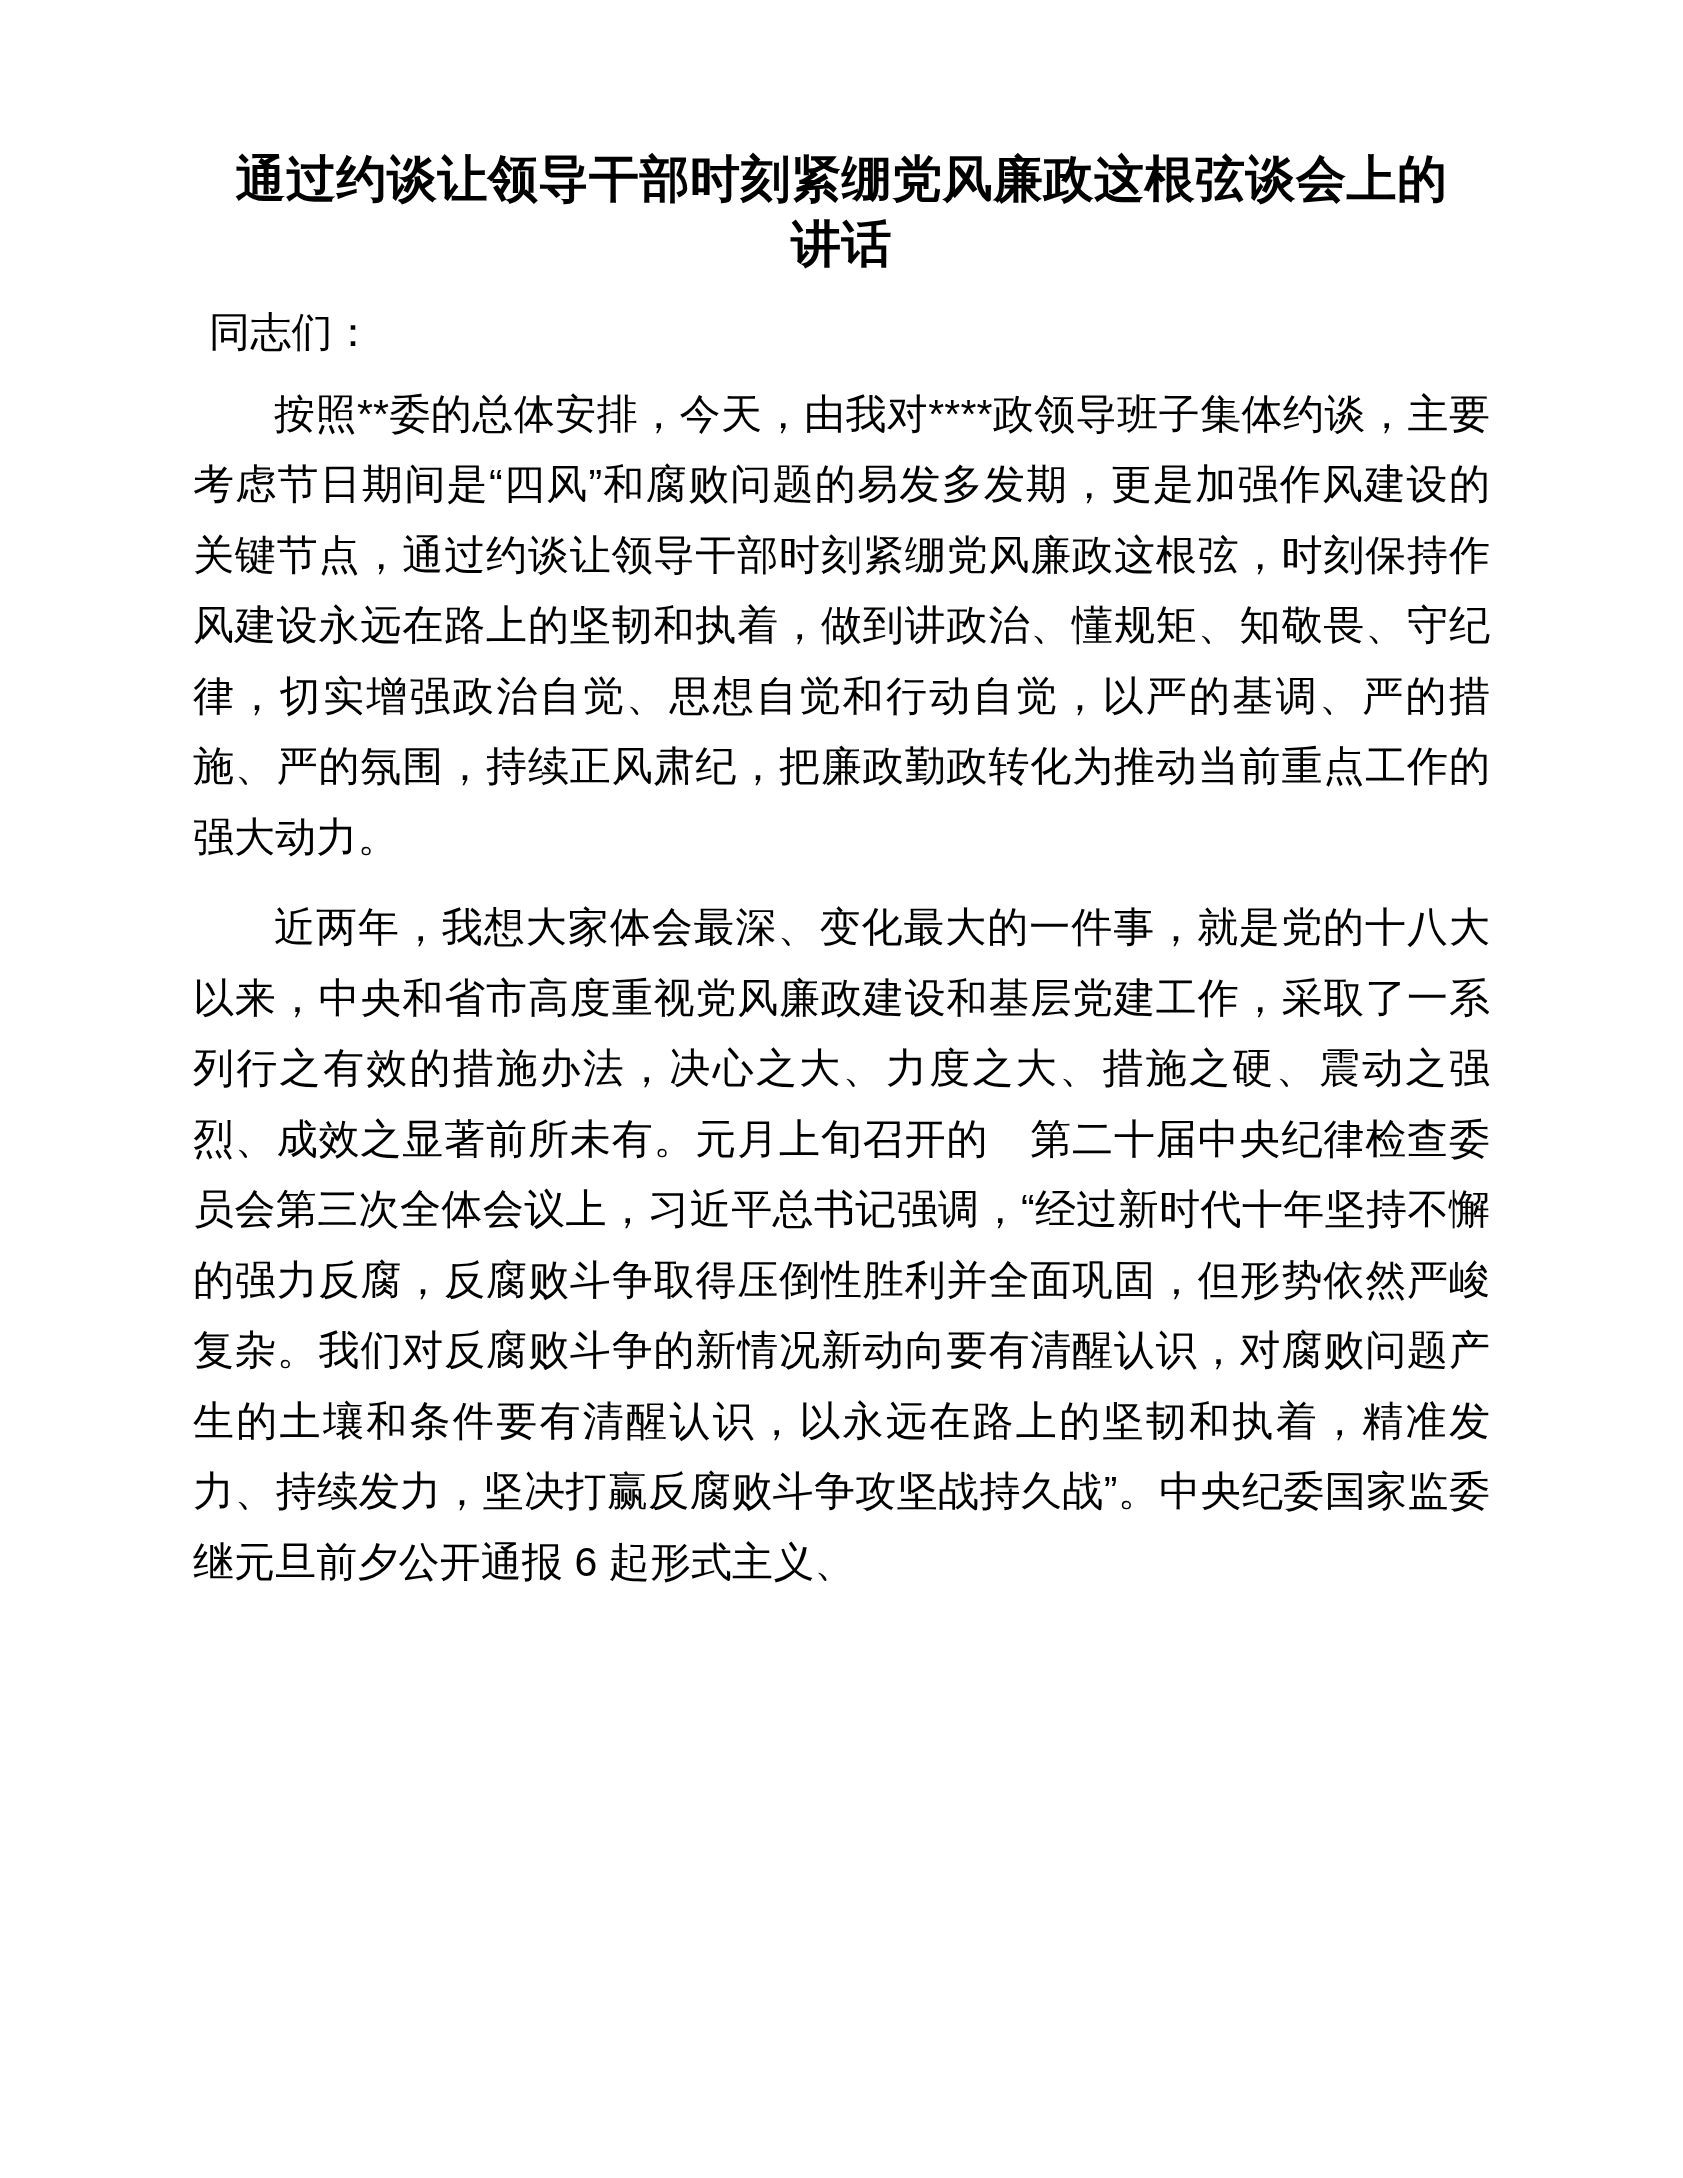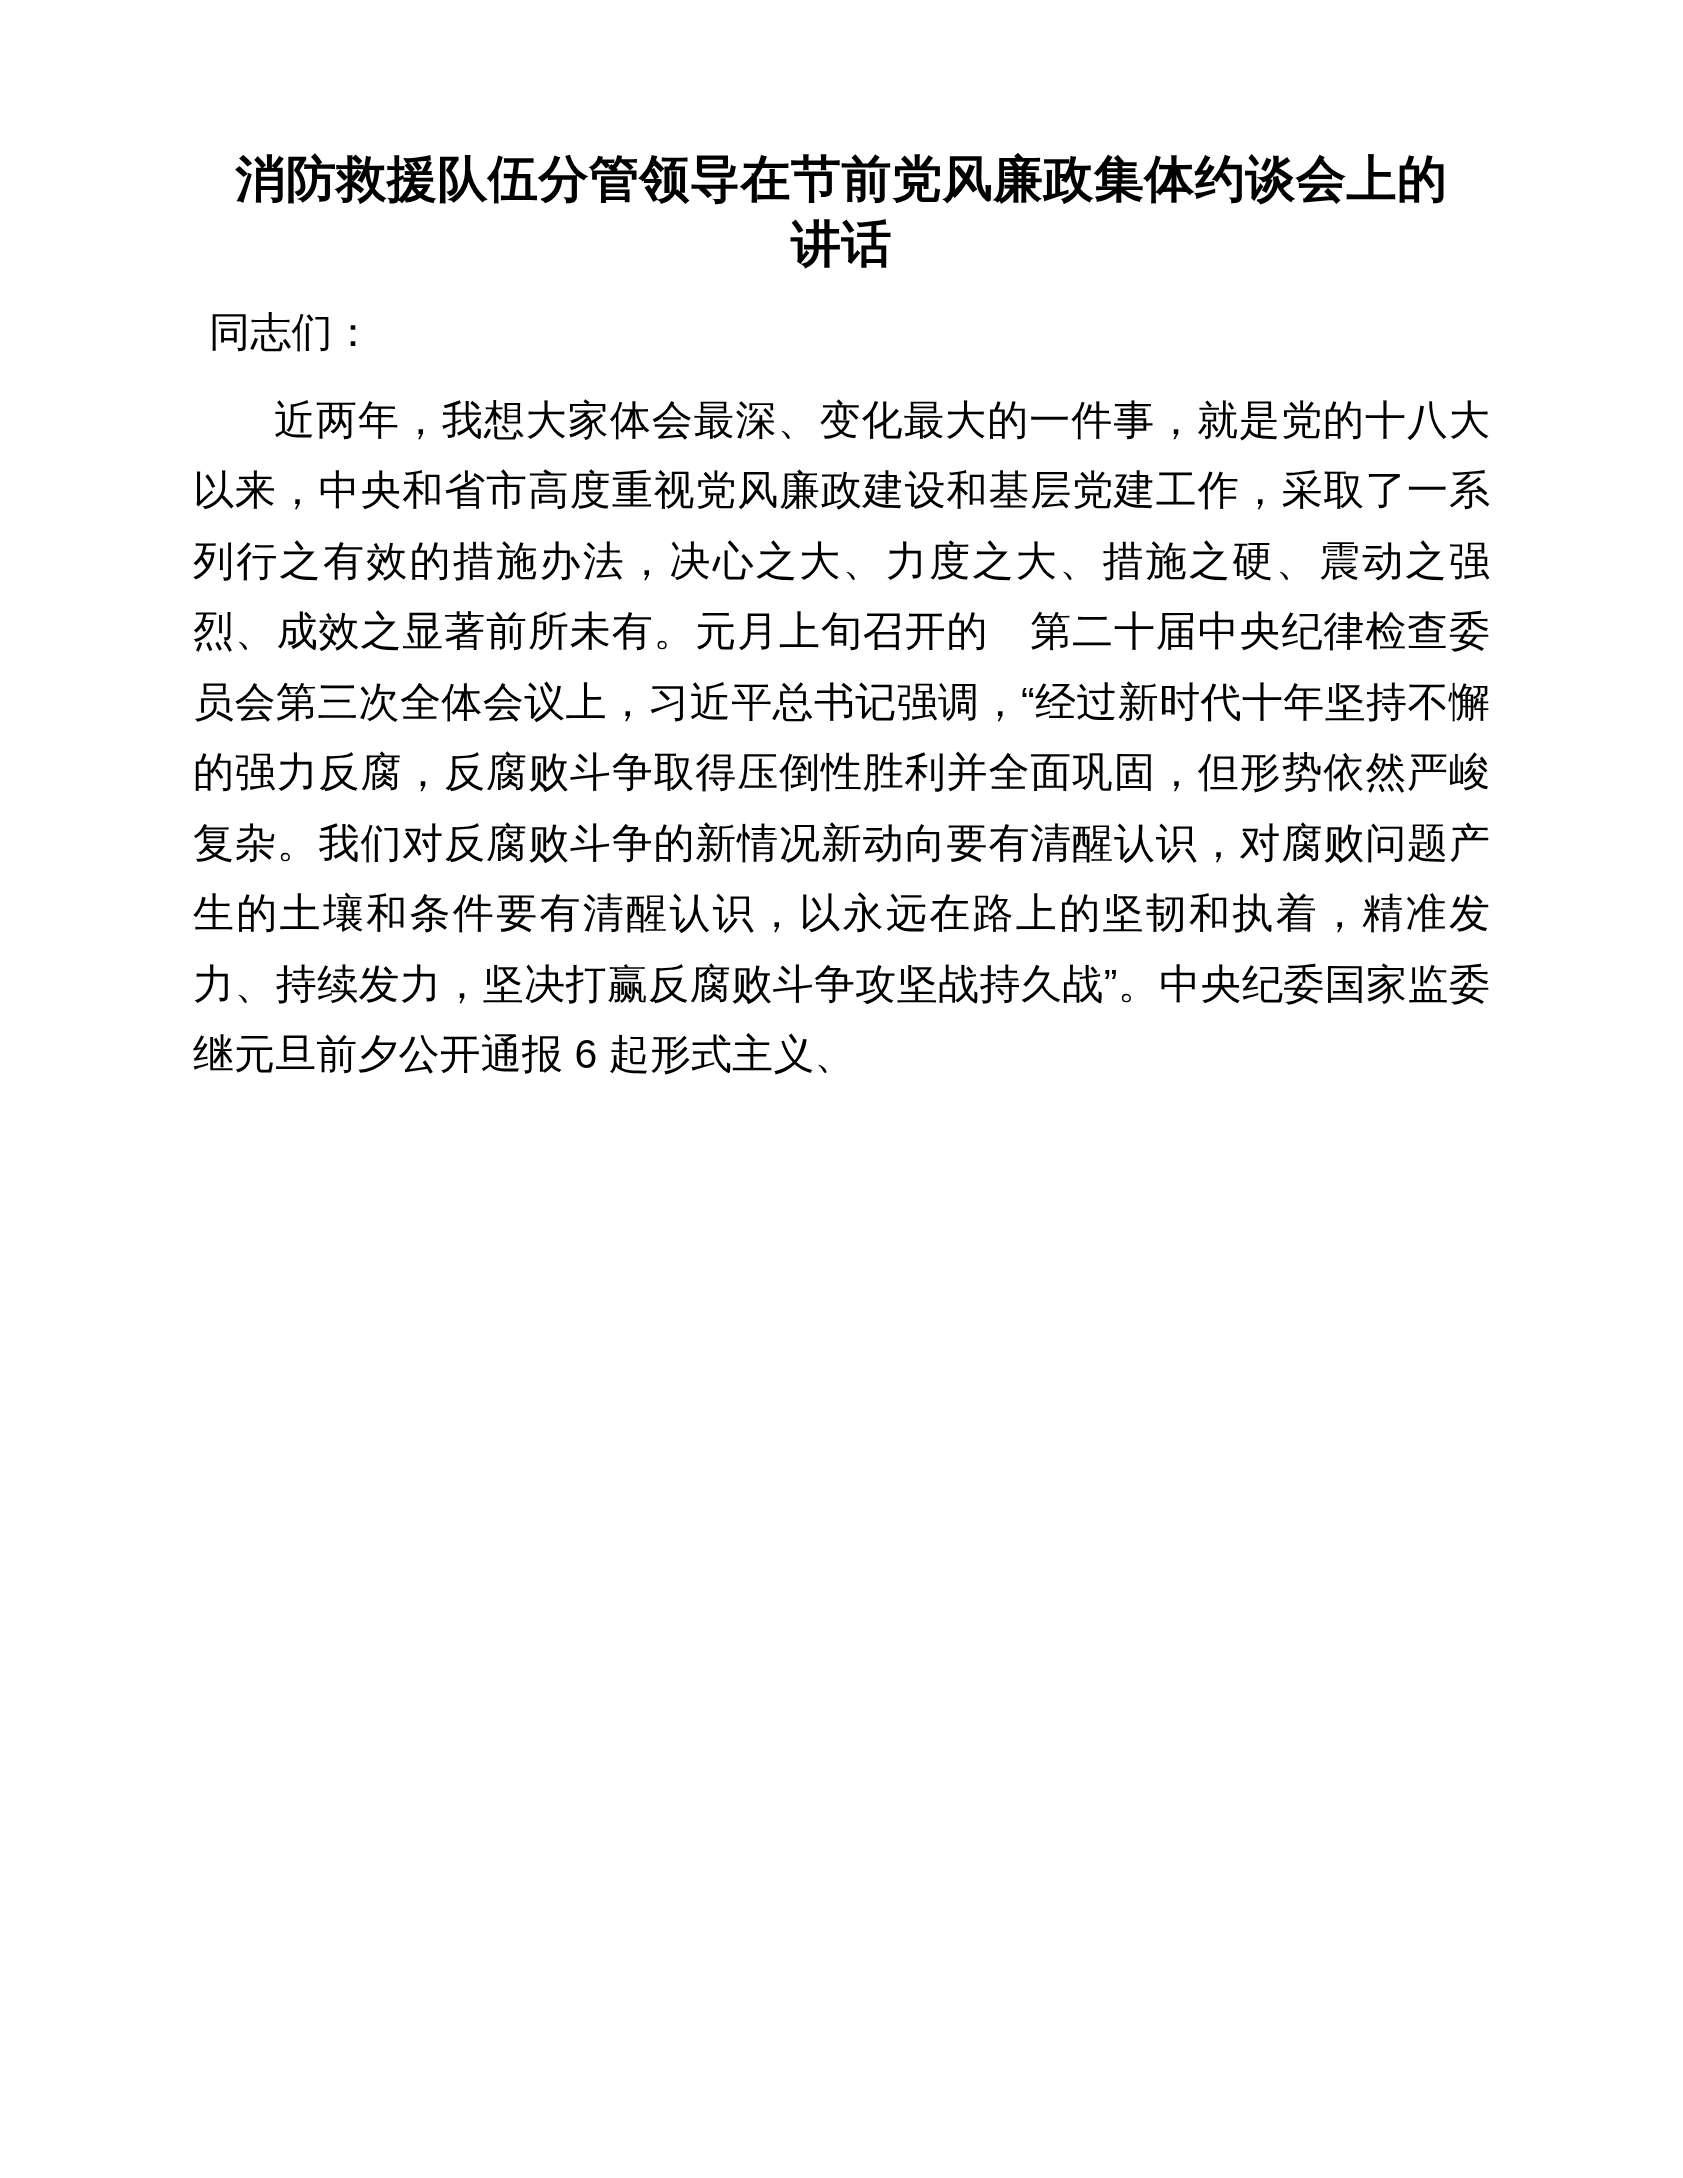--- a/index.html
+++ b/index.html
@@ -52,22 +52,23 @@
     word-break: break-all;
   }
   .para.tight { margin-top: 20px; }
 </style>
 </head>
 <body>
 
 <div class="page">
 
   <h1 class="doc-title">
-    <span>消防救援队伍分管领导在节前党风廉政集体约</span><span>谈会上的讲话</span>
+    <span>通过约谈让领导干部时刻紧绷党风廉政这根弦</span><span>谈会上的讲话</span>
   </h1>
 
   <p class="salutation">同志们：</p>
 
+  <p class="para">按照**委的总体安排，今天，由我对****政领导班子集体约谈，主要考虑节日期间是“四风”和腐败问题的易发多发期，更是加强作风建设的关键节点，通过约谈让领导干部时刻紧绷党风廉政这根弦，时刻保持作风建设永远在路上的坚韧和执着，做到讲政治、懂规矩、知敬畏、守纪律，切实增强政治自觉、思想自觉和行动自觉，以严的基调、严的措施、严的氛围，持续正风肃纪，把廉政勤政转化为推动当前重点工作的强大动力。</p>
 
   <p class="para tight">近两年，我想大家体会最深、变化最大的一件事，就是党的十八大以来，中央和省市高度重视党风廉政建设和基层党建工作，采取了一系列行之有效的措施办法，决心之大、力度之大、措施之硬、震动之强烈、成效之显著前所未有。元月上旬召开的　第二十届中央纪律检查委员会第三次全体会议上，习近平总书记强调，“经过新时代十年坚持不懈的强力反腐，反腐败斗争取得压倒性胜利并全面巩固，但形势依然严峻复杂。我们对反腐败斗争的新情况新动向要有清醒认识，对腐败问题产生的土壤和条件要有清醒认识，以永远在路上的坚韧和执着，精准发力、持续发力，坚决打赢反腐败斗争攻坚战持久战”。中央纪委国家监委继元旦前夕公开通报 6 起形式主义、</p>
 
 </div>
 
 
 </body></html>

